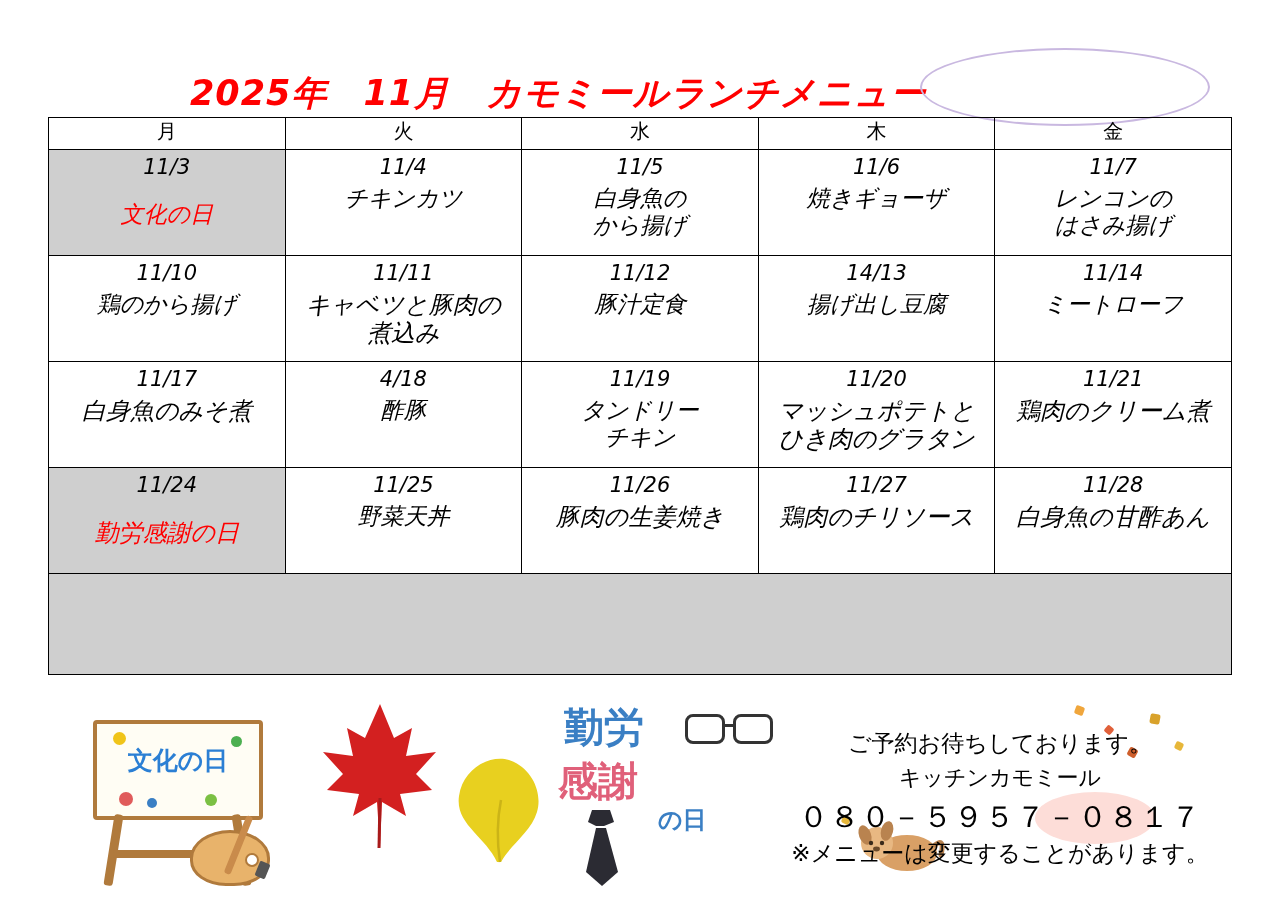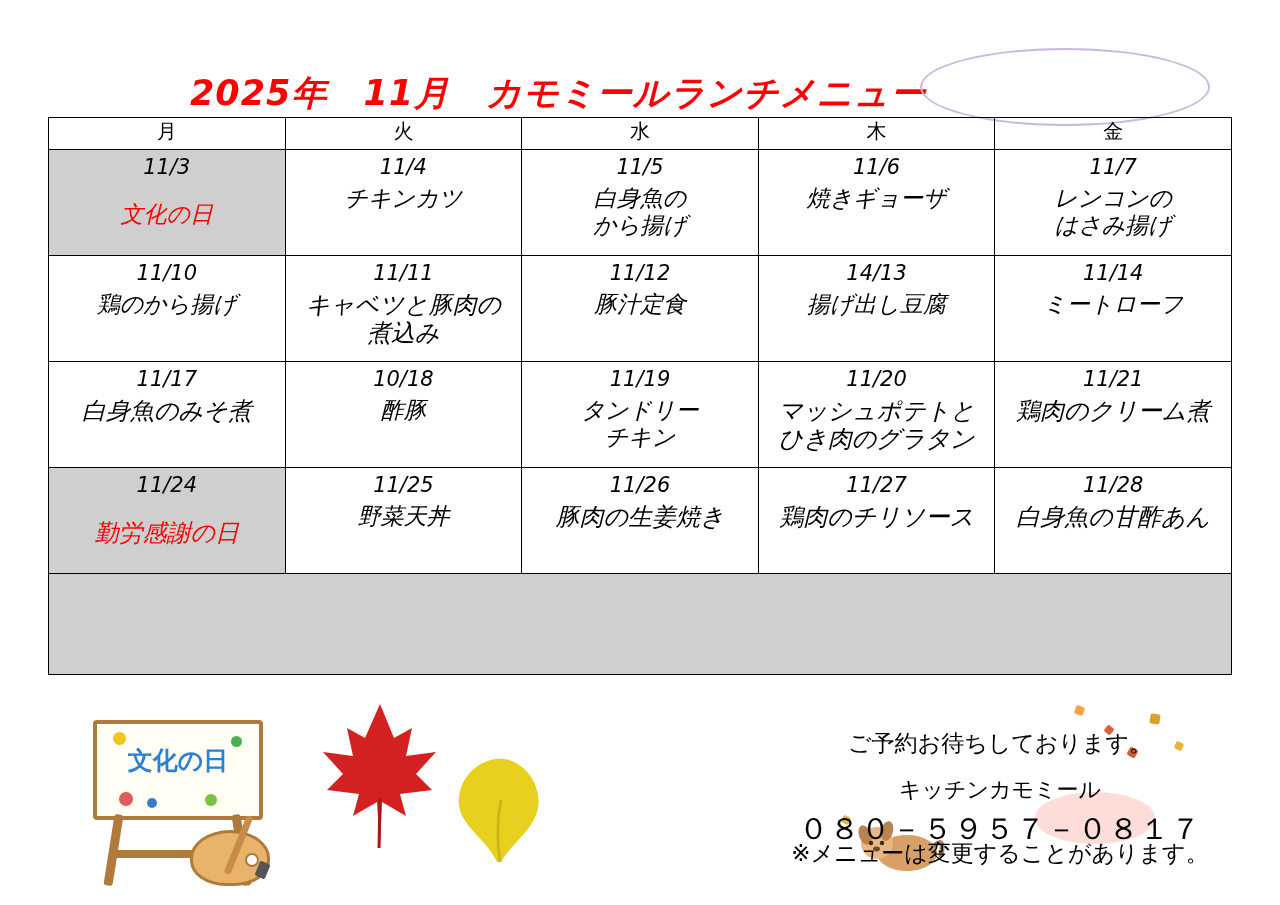--- a/index.html
+++ b/index.html
@@ -328,21 +328,21 @@
     text-align: center;
   }
   .reserve-line1 {
     font-size: 23px;
     color: #000;
     font-family: "DejaVu Sans", sans-serif;
   }
   .reserve-line2 {
     font-size: 22px;
     color: #000;
-    margin-top: 16px;
+    margin-top: 4px;
     font-family: "DejaVu Sans", sans-serif;
   }
   .reserve-phone {
     font-size: 30px;
     color: #000;
     margin-top: 4px;
     letter-spacing: 1px;
     font-family: Liberation Sans, sans-serif;
   }
   .note {
@@ -439,21 +439,21 @@
           <span class="date">11/14</span>
           <span class="dish">ミートローフ</span>
         </td>
       </tr>
       <tr>
         <td>
           <span class="date">11/17</span>
           <span class="dish small">白身魚のみそ煮</span>
         </td>
         <td>
-          <span class="date">10/18</span>
+          <span class="date">4/18</span>
           <span class="dish">酢豚</span>
         </td>
         <td>
           <span class="date">11/19</span>
           <span class="dish">タンドリー<br>チキン</span>
         </td>
         <td>
           <span class="date">11/20</span>
           <span class="dish small">マッシュポテトと<br>ひき肉のグラタン</span>
         </td>
@@ -513,20 +513,34 @@
   <svg class="maple" viewBox="0 0 120 160">
     <path d="M60 6 L74 40 L92 30 L86 58 L116 54 L96 76 L112 92 L80 96 L86 118 L62 104 L60 150 L57 104 L33 118 L39 96 L7 92 L23 76 L3 54 L33 58 L27 30 L45 40 Z" fill="#d32020"></path>
     <path d="M59 150 L60 100" stroke="#a81a1a" stroke-width="3" fill="none"></path>
   </svg>
 
   <svg class="ginkgo" viewBox="0 0 110 120">
     <path d="M52 112 C40 86 10 74 14 46 C18 18 46 4 64 10 C86 17 98 42 92 62 C86 82 66 94 56 112 Z" fill="#e8d01f"></path>
     <path d="M55 112 C52 92 52 70 56 50" stroke="#cbb417" stroke-width="2.5" fill="none"></path>
   </svg>
 
+  <div class="kinro">
+    <div class="kanji1">勤労</div>
+    <div class="kanji2">感謝</div>
+    <div class="kanji3">の日</div>
+    <div class="glasses">
+      <div class="lens l"></div>
+      <div class="lens r"></div>
+      <div class="bridge"></div>
+    </div>
+    <svg class="tie" viewBox="0 0 46 80">
+      <path d="M14 2 L32 2 L36 14 L26 18 L18 18 L10 14 Z" fill="#2b2b33"></path>
+      <path d="M18 20 L28 20 L40 64 L24 78 L8 64 Z" fill="#2b2b33"></path>
+    </svg>
+  </div>
 
   <div class="blush"></div>
   <div class="confetti" style="left:1075px;top:16px;width:9px;height:9px;background:#f0a63c;transform:rotate(20deg);"></div>
   <div class="confetti" style="left:1105px;top:36px;width:8px;height:8px;background:#e0603a;transform:rotate(40deg);"></div>
   <div class="confetti" style="left:1150px;top:24px;width:10px;height:10px;background:#d9a22b;transform:rotate(10deg);"></div>
   <div class="confetti" style="left:1128px;top:58px;width:9px;height:9px;background:#cf5f2c;transform:rotate(30deg);"></div>
   <div class="confetti" style="left:1175px;top:52px;width:8px;height:8px;background:#e7b73a;transform:rotate(25deg);"></div>
   <div class="confetti" style="left:842px;top:126px;width:8px;height:8px;background:#e7b73a;transform:rotate(25deg);"></div>
 
   <svg class="dog" viewBox="0 0 90 62">

